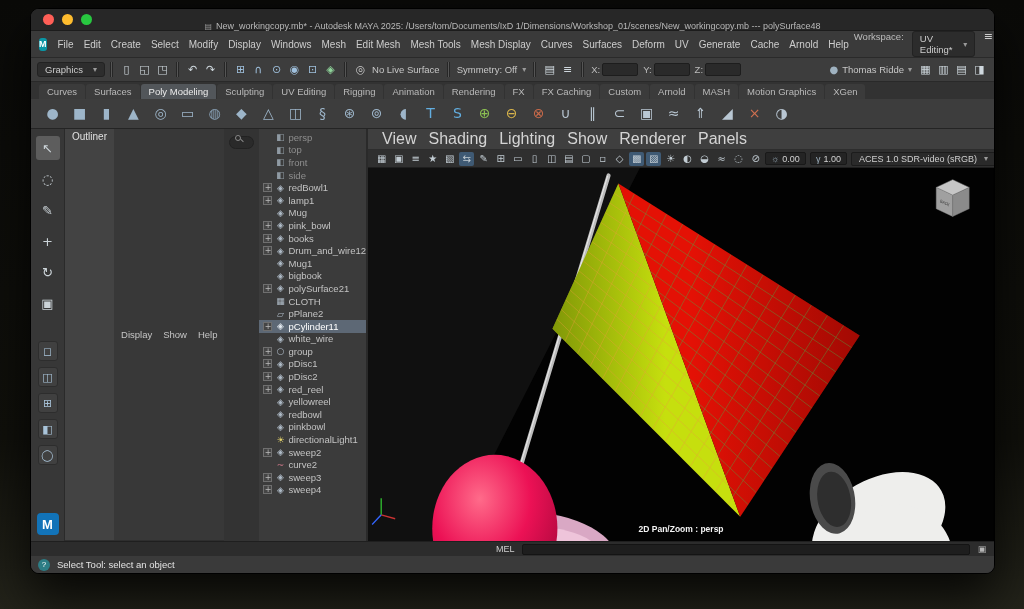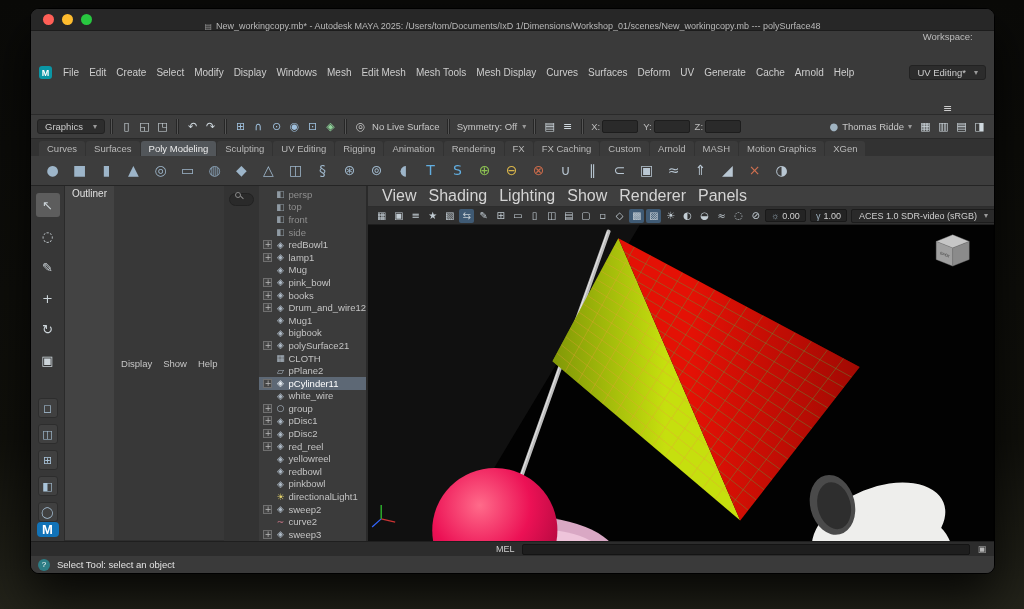--- a/index.html
+++ b/index.html
@@ -21,21 +21,21 @@
   .light.red { background:#ff5f57; } .light.yellow { background:#febc2e; } .light.green { background:#28c840; }
   .title { position:absolute; left:110px; right:110px; text-align:center; font-size:9px; color:#b8b8b8;
     white-space:nowrap; overflow:hidden; text-overflow:ellipsis;margin-top:12px; }
   .doc-icon { font-size:8px; color:#999; margin-right:4px; }
 
   
   .menubar { flex:0 0 21px; background:#3a3a3a; border-bottom:1px solid #2a2a2a; display:flex; align-items:center; padding:0 8px; font-size:10px; color:#cdcdcd; }
   .app-icon { width:13px; height:13px; background:#0a96a5; border-radius:3px; color:#fff; font-size:9px; font-weight:bold;
     display:flex; align-items:center; justify-content:center; margin-right:6px; }
   .menu-item { padding:2px 5px; white-space:nowrap; }
-  .workspace { margin-left:auto; display:flex; align-items:center; gap:23px;flex-direction:column; }
+  .workspace { margin-left:auto; display:flex; gap:8px; }
   .ws-label { font-size:9.5px; color:#bdbdbd; }
   .ws-select { background:#2c2c2c; border:1px solid #222; border-radius:3px; padding:1px 7px; display:flex; gap:8px; align-items:center; font-size:9.5px; }
   .caret { font-size:8px; color:#9a9a9a; }
 
   
   .statusline { flex:0 0 24px; background:#3d3d3d; border-bottom:1px solid #292929; display:flex; align-items:center; gap:2px; padding:0 6px; font-size:10px; color:#ccc; }
   .mode-select { background:#2d2d2d; border:1px solid #222; border-radius:3px; padding:1px 7px; display:flex; gap:10px; align-items:center; font-size:9.5px; }
   .sl-sep { width:3px; height:15px; margin:0 3px;
     background:linear-gradient(90deg,#262626 0 1px,#555 1px 2px,#262626 2px); }
   .sl-group { display:flex; align-items:center; gap:5px; padding:0 2px; }
@@ -630,20 +630,21 @@
               <line x1="16" y1="358" x2="33" y2="362" stroke="#cc3333" stroke-width="1.5"></line>
               <line x1="16" y1="358" x2="16" y2="341" stroke="#33cc33" stroke-width="1.5"></line>
               <line x1="16" y1="358" x2="5" y2="368" stroke="#3366ff" stroke-width="1.5"></line>
               <g transform="translate(689,12)">
                 <polygon points="21,0 41,8 21,16 1,8" fill="#c6c6c6" stroke="#8a8a8a" stroke-width="0.5"></polygon>
                 <polygon points="1,8 21,16 21,38 1,30" fill="#a0a0a0" stroke="#8a8a8a" stroke-width="0.5"></polygon>
                 <polygon points="41,8 21,16 21,38 41,30" fill="#8b8b8b" stroke="#777777" stroke-width="0.5"></polygon>
                 <text x="11" y="25.5" font-size="4.5" fill="#3a3a3a" text-anchor="middle" font-family="Liberation Sans, sans-serif" transform="rotate(21 11 25.5)">BACK</text>
               </g>
             </svg>
+          <div class="vp-overlay">2D Pan/Zoom : persp</div>
         </div>
       </div>
     </div>
 
     <div class="command-line">
       <span class="cl-spacer"></span>
       <span class="cl-label">MEL</span>
       <input class="cl-input" value="" style="">
       <span class="cl-icon">▣</span>
     </div>

